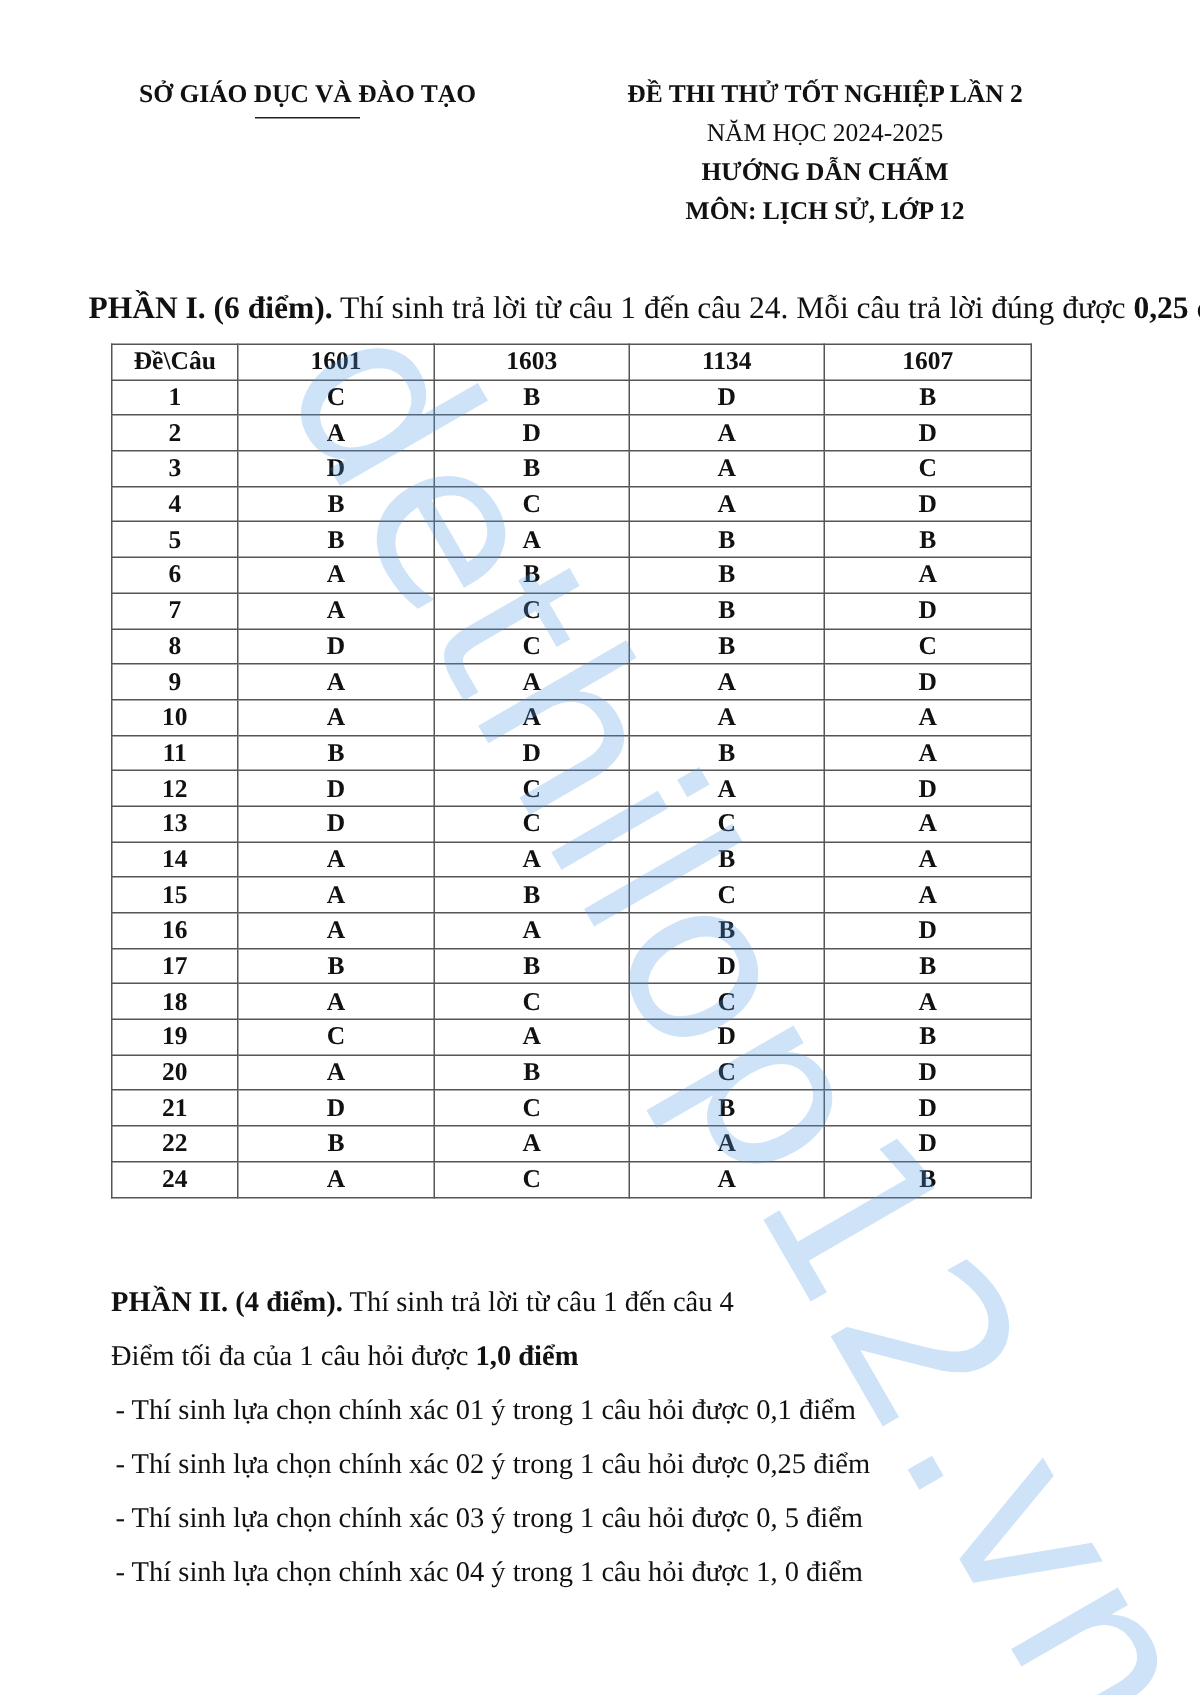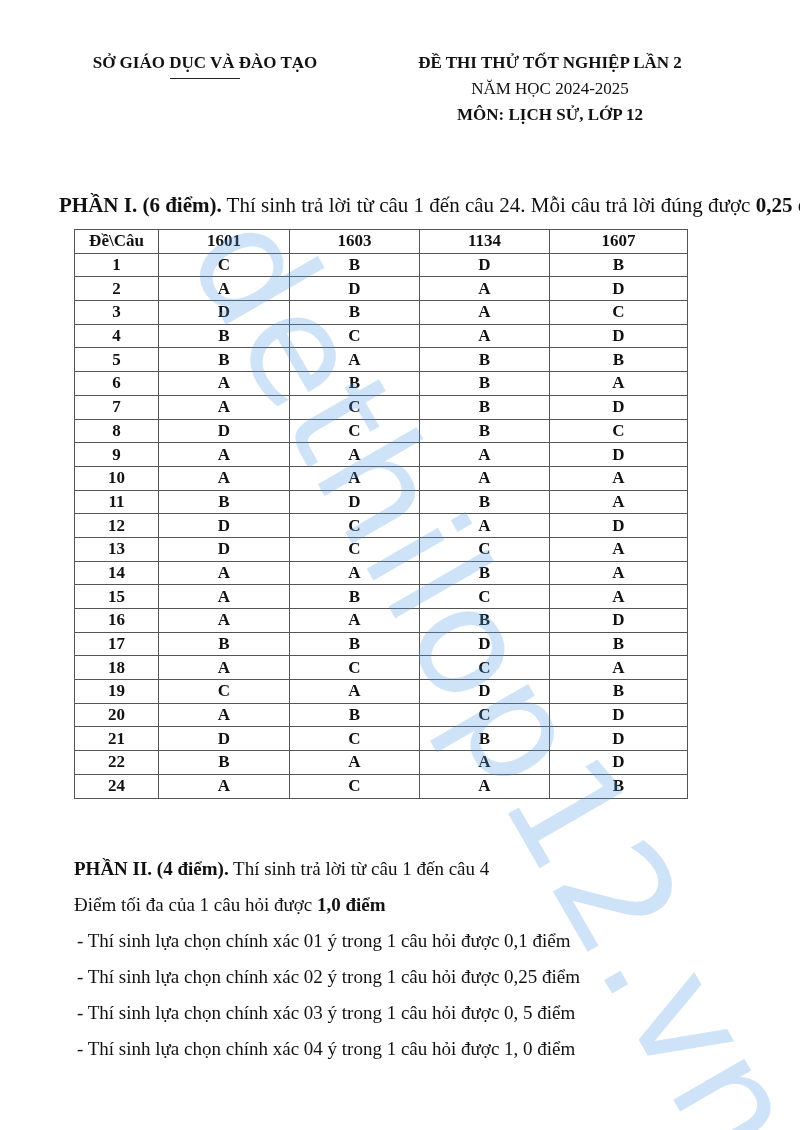--- a/index.html
+++ b/index.html
@@ -49,20 +49,21 @@
 <div class="page">
 
   <div class="hdr-left">
     <div class="hdr-line">SỞ GIÁO DỤC VÀ ĐÀO TẠO</div>
     <div class="hdr-rule"></div>
   </div>
 
   <div class="hdr-right">
     <div class="hdr-line">ĐỀ THI THỬ TỐT NGHIỆP LẦN 2</div>
     <div class="hdr-line normal">NĂM HỌC 2024-2025</div>
+    <div class="hdr-line">HƯỚNG DẪN CHẤM</div>
     <div class="hdr-line">MÔN: LỊCH SỬ, LỚP 12</div>
   </div>
 
   <div class="sec1-title">
     <span class="b">PHẦN I. (6 điểm).</span><span> Thí sinh trả lời từ câu 1 đến câu 24. Mỗi câu trả lời đúng được </span><span class="b">0,25 điểm</span>
   </div>
 
   <table class="ans">
     <thead>
       <tr>

